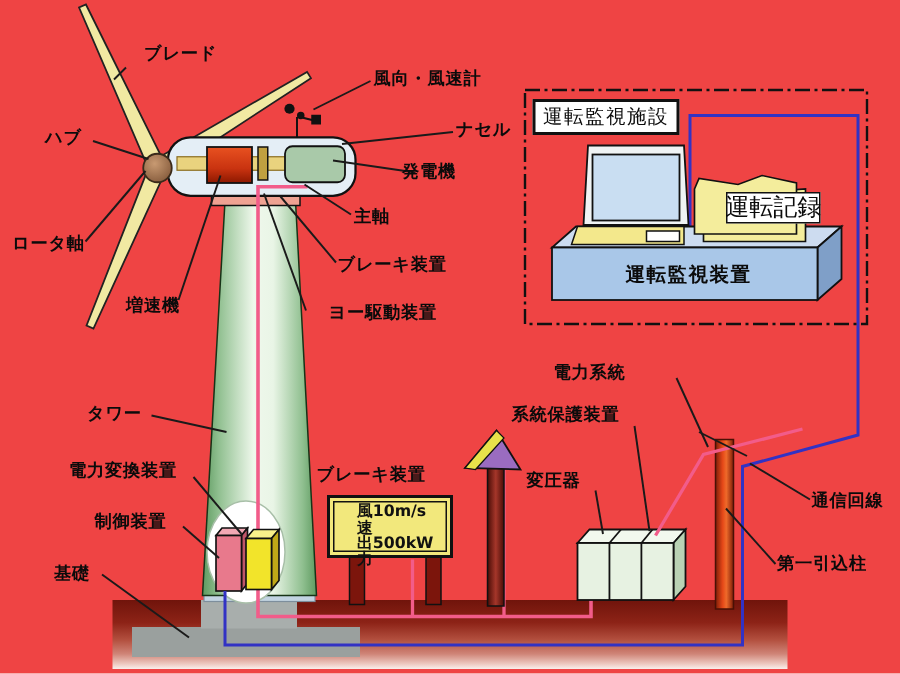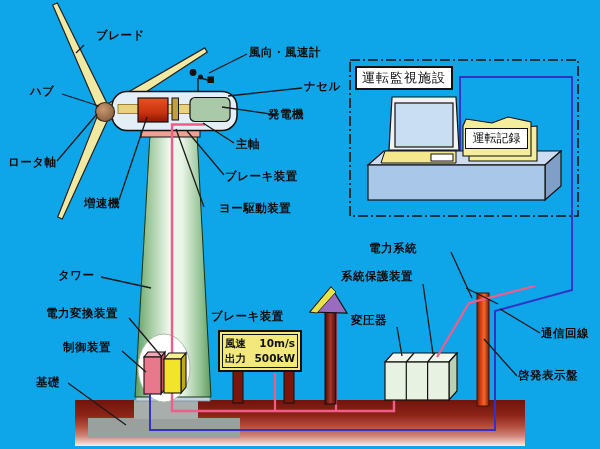--- a/index.html
+++ b/index.html
@@ -1,31 +1,31 @@
 <!DOCTYPE html>
 <html><head>
 <meta charset="utf-8">
 <style>
   html,body{margin:0;padding:0;background:#fff;}
-  .stage{position:relative;width:600px;height:449px;background:#0ea5e9;overflow:hidden;
+  .stage{position:relative;width:600px;height:449px;background:#ef4444;overflow:hidden;
          font-family:"DejaVu Sans",sans-serif;}
   .stage svg{position:absolute;left:0;top:0;}
   .lbl{position:absolute;font-weight:bold;font-size:11.5px;color:#0b0b0b;
        white-space:nowrap;letter-spacing:.5px;line-height:1.15;}
   .txtbox{position:absolute;background:#ffffff;border:1px solid #111;
           display:flex;align-items:center;justify-content:center;
           font-weight:normal;color:#0b0b0b;white-space:nowrap;}
   .facility-tag{border:2px solid #111;font-size:13px;letter-spacing:1px;}
   .device-label{position:absolute;font-weight:bold;font-size:13px;color:#0b0b0b;
                 letter-spacing:1px;text-align:center;}
   .sign-board{position:absolute;left:218px;top:330px;width:84px;height:42px;
               background:#f2e87c;border:2px solid #111;box-sizing:border-box;}
   .sign-inner{position:absolute;left:2px;top:2px;right:2px;bottom:2px;
               border:1px solid #111;display:flex;flex-direction:column;
-              justify-content:space-around;padding:1px 2px;box-sizing:border-box;}
+              justify-content:space-around;padding:1px 15px;box-sizing:border-box;}
   .sign-row{display:flex;justify-content:space-between;
             font-weight:bold;font-size:10.5px;color:#111;line-height:1;}
 </style>
 </head>
 <body>
 
 <div class="stage">
 
 <svg width="600" height="449" viewBox="0 0 600 449">
   <defs>
@@ -206,24 +206,25 @@
 <div class="lbl" style="left:58px;top:269px">タワー</div>
 <div class="lbl" style="left:46px;top:307px">電力変換装置</div>
 <div class="lbl" style="left:63px;top:341px">制御装置</div>
 <div class="lbl" style="left:36px;top:376px">基礎</div>
 
 <div class="lbl" style="left:211px;top:310px">ブレーキ装置</div>
 <div class="lbl" style="left:341px;top:270px">系統保護装置</div>
 <div class="lbl" style="left:369px;top:242px">電力系統</div>
 <div class="lbl" style="left:351px;top:314px">変圧器</div>
 <div class="lbl" style="left:541px;top:327px">通信回線</div>
-<div class="lbl" style="left:518px;top:369px">啓発表示盤</div>
+<div class="lbl" style="left:518px;top:369px">第一引込柱</div>
 
 <div class="txtbox facility-tag" style="left:355px;top:66px;width:94px;height:20px">運転監視施設</div>
-<div class="txtbox" style="left:465px;top:128px;width:61px;height:19px;font-size:12px">運転記録</div>
+<div class="txtbox" style="left:484px;top:128px;width:61px;height:19px;font-size:16px">運転記録</div>
+<div class="device-label" style="left:417px;top:174px;width:84px">運転監視装置</div>
 
 <div class="sign-board">
   <div class="sign-inner">
     <div class="sign-row">
       <span>風速</span>
       <span>10m/s</span>
     </div>
     <div class="sign-row">
       <span>出力</span>
       <span>500kW</span>

